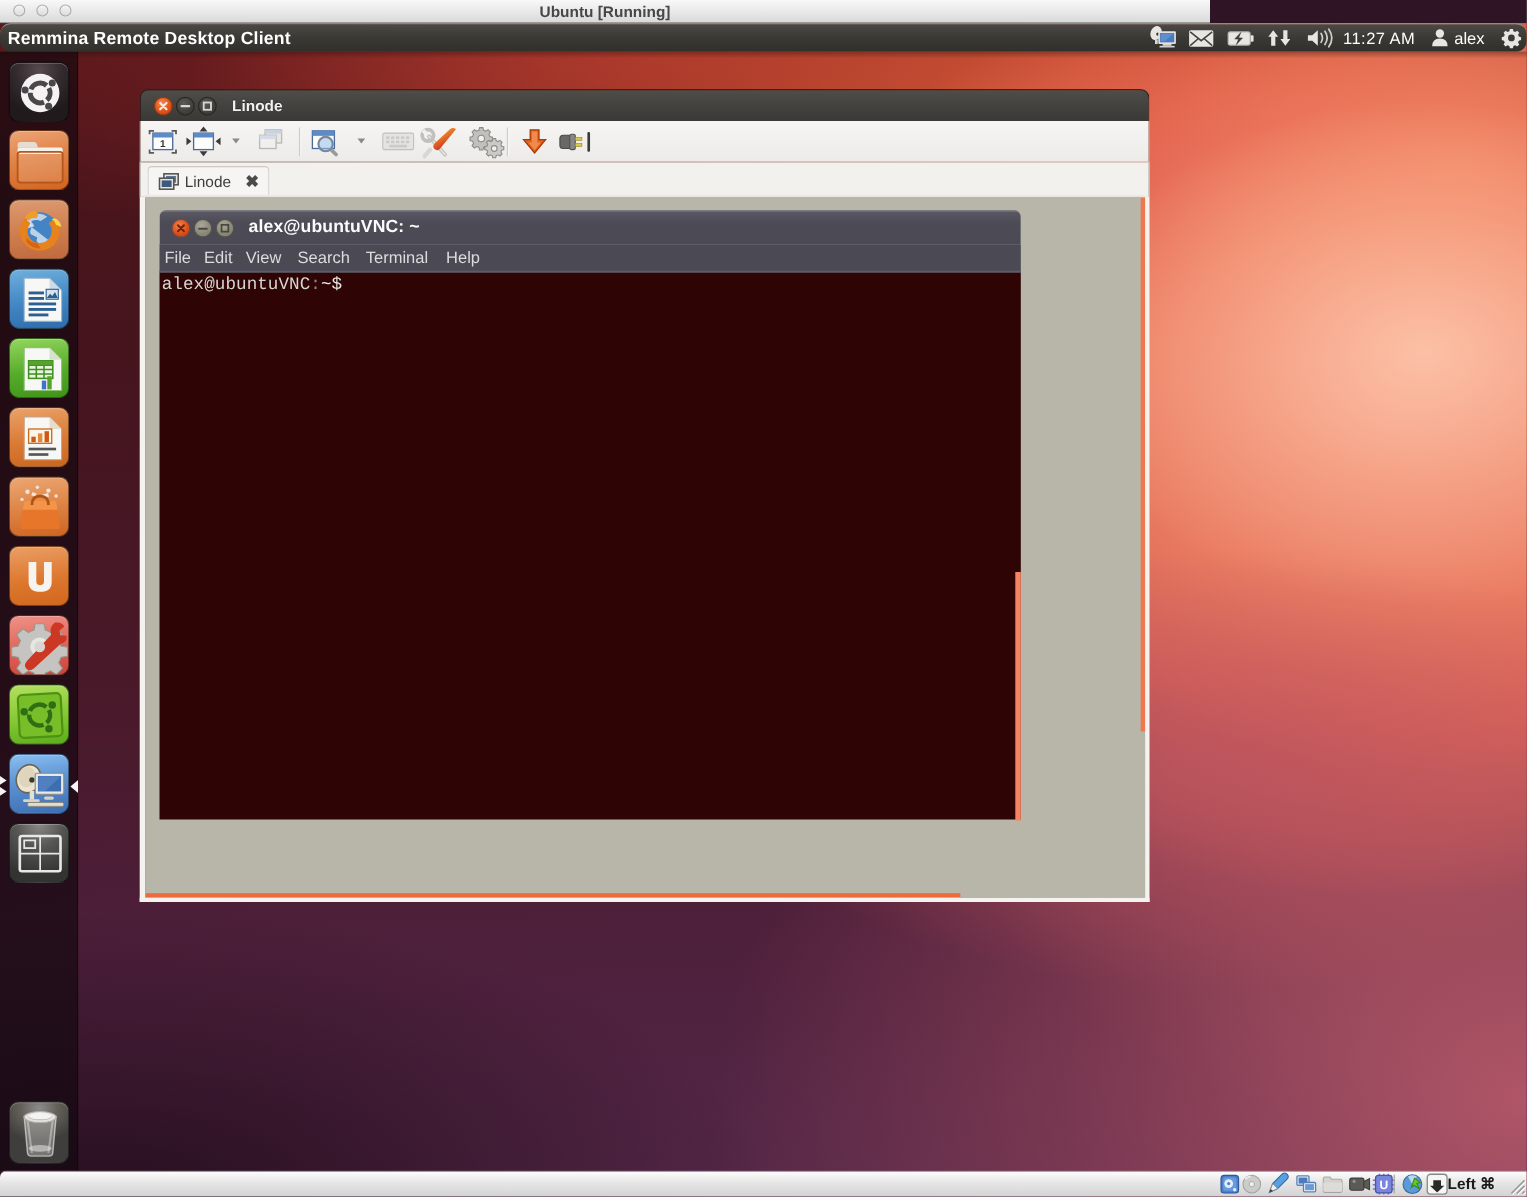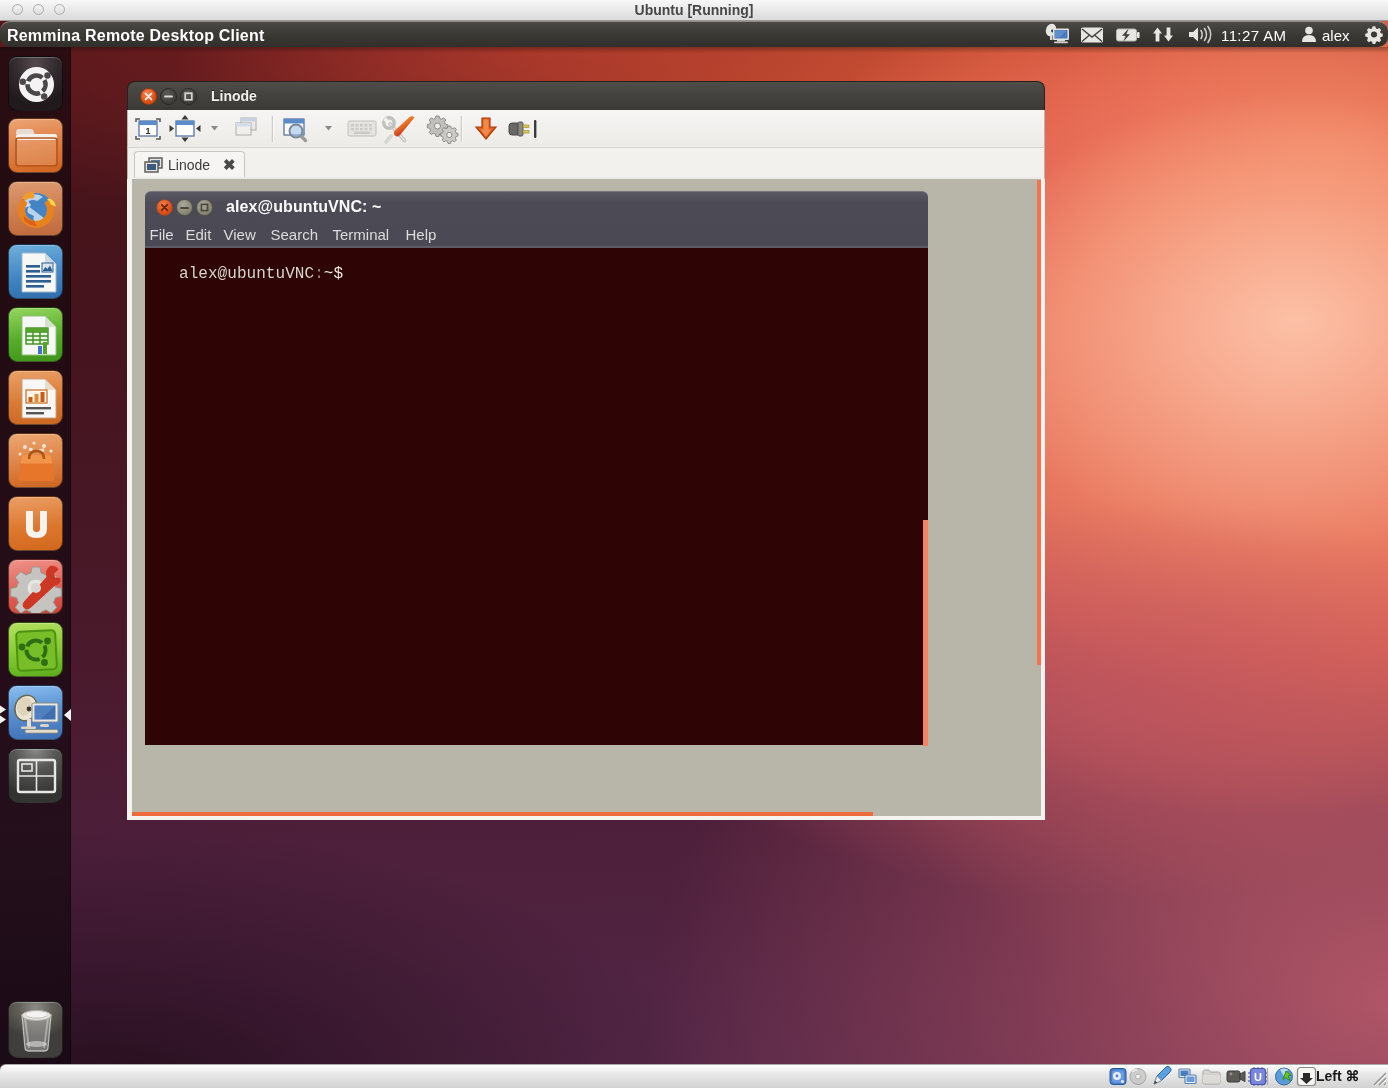--- a/index.html
+++ b/index.html
@@ -17,21 +17,21 @@
     radial-gradient(ellipse 580px 435px at 1268px 360px, rgba(246,148,120,.95) 0%, rgba(240,128,100,.95) 40%, rgba(230,106,88,.9) 65%, rgba(212,88,78,0) 100%),
     radial-gradient(ellipse 1000px 400px at 1160px 110px, rgba(236,102,62,1) 0%, rgba(210,80,50,.62) 52%, rgba(175,58,42,0) 100%),
     radial-gradient(ellipse 800px 190px at 550px 20px, rgba(162,43,43,.78) 0%, rgba(140,37,38,.4) 48%, rgba(110,28,30,0) 100%),
     radial-gradient(ellipse 820px 600px at 1388px 980px, rgba(180,88,105,.95) 0%, rgba(155,72,92,.55) 50%, rgba(130,58,80,0) 90%),
     radial-gradient(ellipse 500px 360px at 1360px 660px, rgba(230,115,100,.6) 0%, rgba(210,100,95,0) 100%),
     radial-gradient(ellipse 1500px 430px at 650px 1067px, rgba(84,40,68,.8) 0%, rgba(84,40,68,0) 100%),
     linear-gradient(180deg, #4c1518 0%, #45141e 30%, #4a1a2c 60%, #4a1c3a 85%, #522450 100%);
 }
 
 
-#macbar { position:absolute; left:0; top:0; width:1388px; height:21px;
+#macbar { position:absolute; left:0; top:0; width:1100px; height:21px;
   background:linear-gradient(#f8f8f8,#e8e8e8 55%,#dadada); border-bottom:1px solid #9a9a9a; }
 .tl { position:absolute; top:4px; width:11px; height:11px; border:1.5px solid #ababab; border-radius:50%; background:linear-gradient(#f4f4f4,#dcdcdc); }
 #mactitle { position:absolute; top:2px; left:0; width:100%; text-align:center; font-size:14px; font-weight:bold; color:#474747; }
 
 
 #panel { position:absolute; left:0; top:21px; width:1388px; height:26px;
   background:linear-gradient(#4b4945,#3b3934 50%,#312f2b); border-top:1px solid #8f8d89;border-radius:10px;}
 #paneltext { position:absolute; left:7px; top:5px; font-size:16px; font-weight:bold; color:#fff; letter-spacing:0.2px;}
 #clock { position:absolute; left:1221px; top:5px; color:#fff; font-size:15px; font-weight:normal; letter-spacing:0.4px;}
 #uname { position:absolute; left:1322px; top:5px; color:#fff; font-size:15px; font-weight:normal;}
@@ -61,21 +61,21 @@
 #art-term { position:absolute; left:791px; top:341px; width:5px; height:226px; background:#f58562; }
 
 
 #term { position:absolute; left:13px; top:12px; width:783px; height:555px; }
 #ttitle { position:absolute; left:0; top:0; width:100%; height:31px; background:linear-gradient(#5a5863,#4c4b56 35%,#4a4954); border-radius:6px 6px 0 0; border-top:1px solid #77757f;}
 #ttitletext { position:absolute; left:81px; top:6px; color:#fbfbfb; font-size:16px; font-weight:bold; letter-spacing:0.1px;}
 .tbtn { position:absolute; top:7px; width:17px; height:17px; border-radius:50%; }
 #tmenu { position:absolute; left:0; top:31px; width:100%; height:26px; background:#4a4954; border-bottom:2px solid #5d5b66; color:#dcdcdc; font-size:15px; }
 #tmenu span { position:absolute; top:4px; }
 #tbody { position:absolute; left:0; top:57px; width:100%; height:497px; background:#2e0504; }
-#prompt { position:absolute; left:2px; top:17px; font-family:"Liberation Mono", monospace; font-size:16px; color:#dedcd7; letter-spacing:0.05px;margin-left:32px;}
+#prompt { position:absolute; left:2px; top:2px; font-family:"Liberation Mono", monospace; font-size:16px; color:#dedcd7; letter-spacing:0.05px;}
 
 
 #vbar { position:absolute; left:0; top:1064px; width:1388px; height:24px;
   background:linear-gradient(#fdfdfd,#e8e8e8 40%,#d2d2d2); border-top:1px solid #a8a8a8; border-radius:6px 0 0 0;}
 #vleft { position:absolute; left:1316px; top:3px; font-size:14px; color:#1a1a1a;font-weight:bold;}
 </style>
 </head>
 <body>
 <div id="stage">
   <div id="wall"></div>

